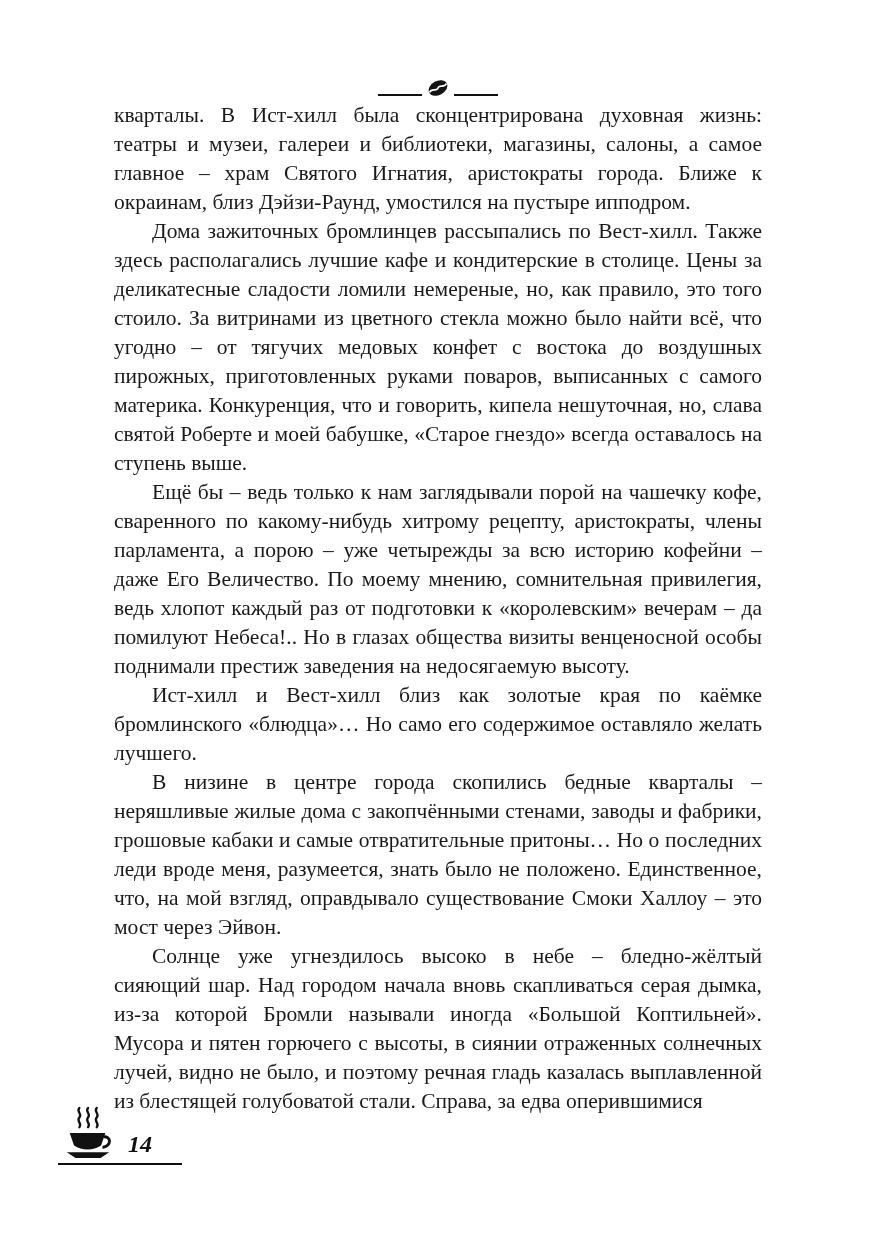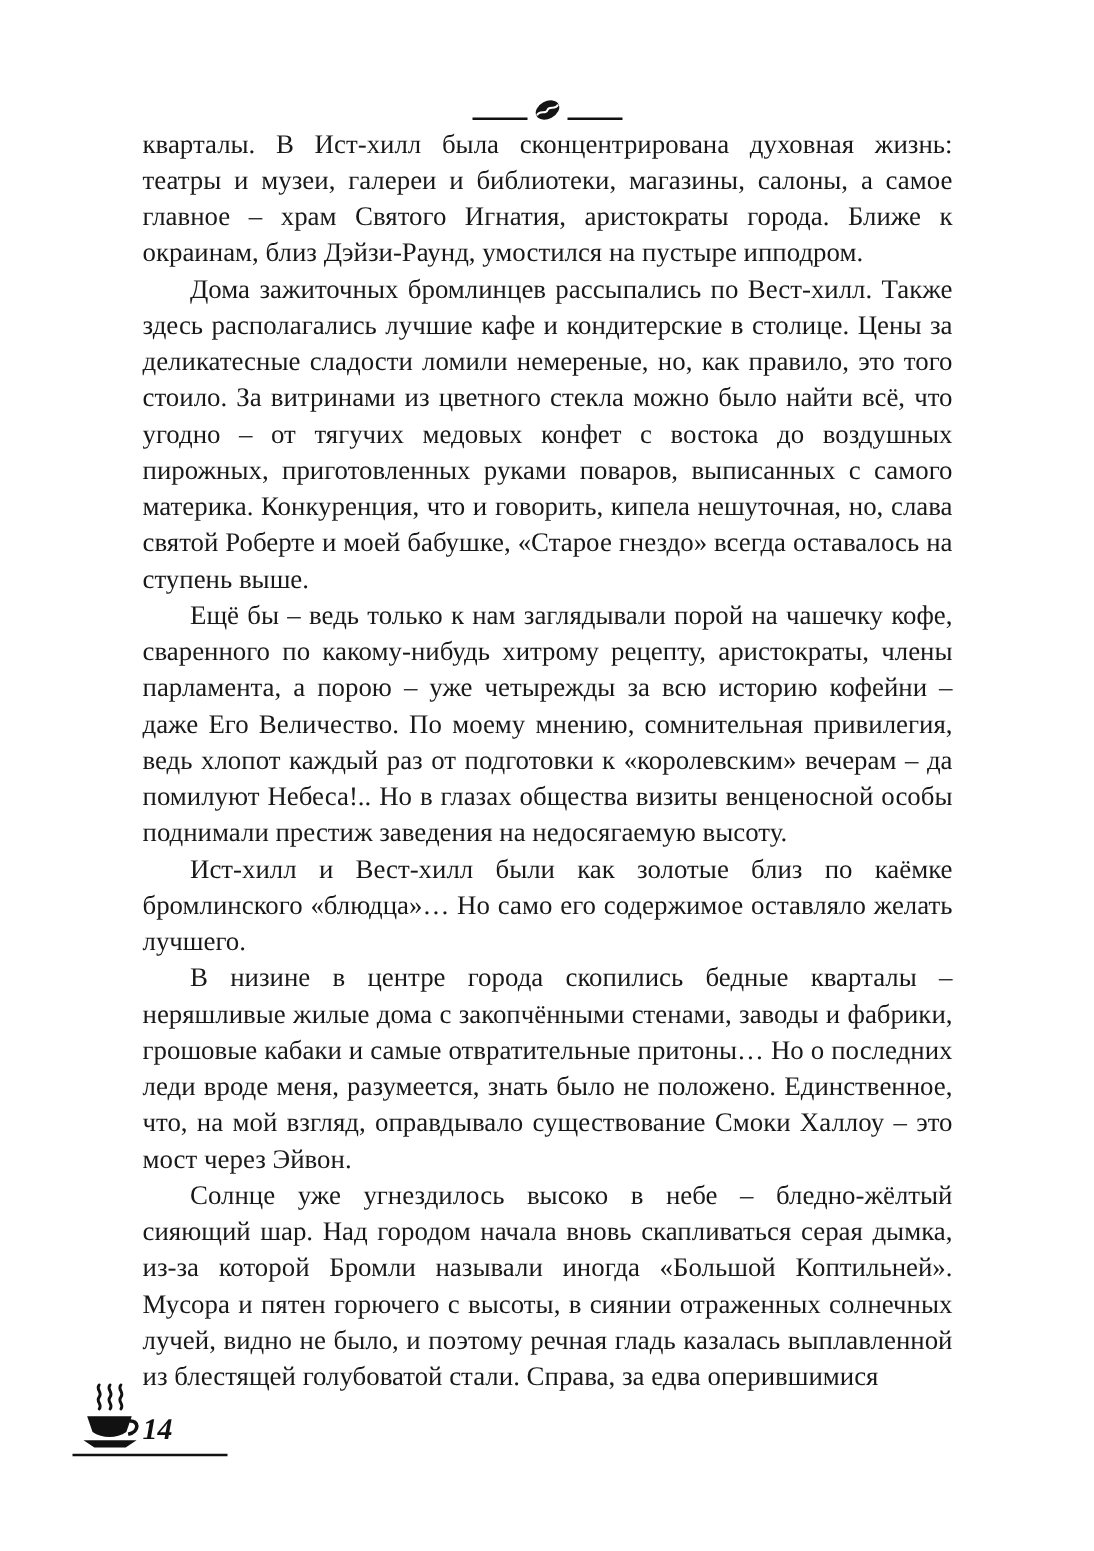--- a/index.html
+++ b/index.html
@@ -55,21 +55,21 @@
   
   .footer {
     position: absolute;
     left: 58px;
     top: 1106px;
     width: 132px;
   }
   .footer-row {
     display: flex;
     align-items: flex-end;
-    gap: 0;
+    gap: 14px;
     padding-left: 6px;
     text-align: center;
   }
   .page-num {
     font-size: 24px;
     font-weight: bold;
     font-style: italic;
     color: #111;
     line-height: 1;
     padding-bottom: 4px;
@@ -93,21 +93,21 @@
         <path d="M5.5,12 C 9,8.5 12.5,15 15,12 C 17.5,9 21,15.5 24.5,12" fill="none" stroke="#ffffff" stroke-width="1.6"></path>
       </g>
     </svg>
     <div class="rule"></div>
   </div>
 
   <div class="text-block">
     <p class="no-indent">кварталы. В Ист-хилл была сконцентрирована духовная жизнь: театры и музеи, галереи и библиотеки, магазины, салоны, а самое главное – храм Святого Игнатия, аристократы города. Ближе к окраинам, близ Дэйзи-Раунд, умостился на пустыре ипподром.</p>
     <p>Дома зажиточных бромлинцев рассыпались по Вест-хилл. Также здесь располагались лучшие кафе и кондитерские в столице. Цены за деликатесные сладости ломили немереные, но, как правило, это того стоило. За витринами из цветного стекла можно было найти всё, что угодно – от тягучих медовых конфет с востока до воздушных пирожных, приготовленных руками поваров, выписанных с самого материка. Конкуренция, что и говорить, кипела нешуточная, но, слава святой Роберте и моей бабушке, «Старое гнездо» всегда оставалось на ступень выше.</p>
     <p>Ещё бы – ведь только к нам заглядывали порой на чашечку кофе, сваренного по какому-нибудь хитрому рецепту, аристократы, члены парламента, а порою – уже четырежды за всю историю кофейни – даже Его Величество. По моему мнению, сомнительная привилегия, ведь хлопот каждый раз от подготовки к «королевским» вечерам – да помилуют Небеса!.. Но в глазах общества визиты венценосной особы поднимали престиж заведения на недосягаемую высоту.</p>
-    <p>Ист-хилл и Вест-хилл были как золотые близ по каёмке бромлинского «блюдца»… Но само его содержимое оставляло желать лучшего.</p>
+    <p>Ист-хилл и Вест-хилл близ как золотые края по каёмке бромлинского «блюдца»… Но само его содержимое оставляло желать лучшего.</p>
     <p>В низине в центре города скопились бедные кварталы – неряшливые жилые дома с закопчёнными стенами, заводы и фабрики, грошовые кабаки и самые отвратительные притоны… Но о последних леди вроде меня, разумеется, знать было не положено. Единственное, что, на мой взгляд, оправдывало существование Смоки Халлоу – это мост через Эйвон.</p>
     <p>Солнце уже угнездилось высоко в небе – бледно-жёлтый сияющий шар. Над городом начала вновь скапливаться серая дымка, из-за которой Бромли называли иногда «Большой Коптильней». Мусора и пятен горючего с высоты, в сиянии отраженных солнечных лучей, видно не было, и поэтому речная гладь казалась выплавленной из блестящей голубоватой стали. Справа, за едва оперившимися</p>
   </div>
 
   <div class="footer">
     <div class="footer-row">
       <svg width="50" height="54" viewBox="0 0 50 56" aria-hidden="true">
 
         <path d="M15,2 c-3.5,4 3.5,6 0,10 c-3.5,4 3.5,6 0,10" fill="none" stroke="#111" stroke-width="2.4" stroke-linecap="round"></path>
         <path d="M24,2 c-3.5,4 3.5,6 0,10 c-3.5,4 3.5,6 0,10" fill="none" stroke="#111" stroke-width="2.4" stroke-linecap="round"></path>

